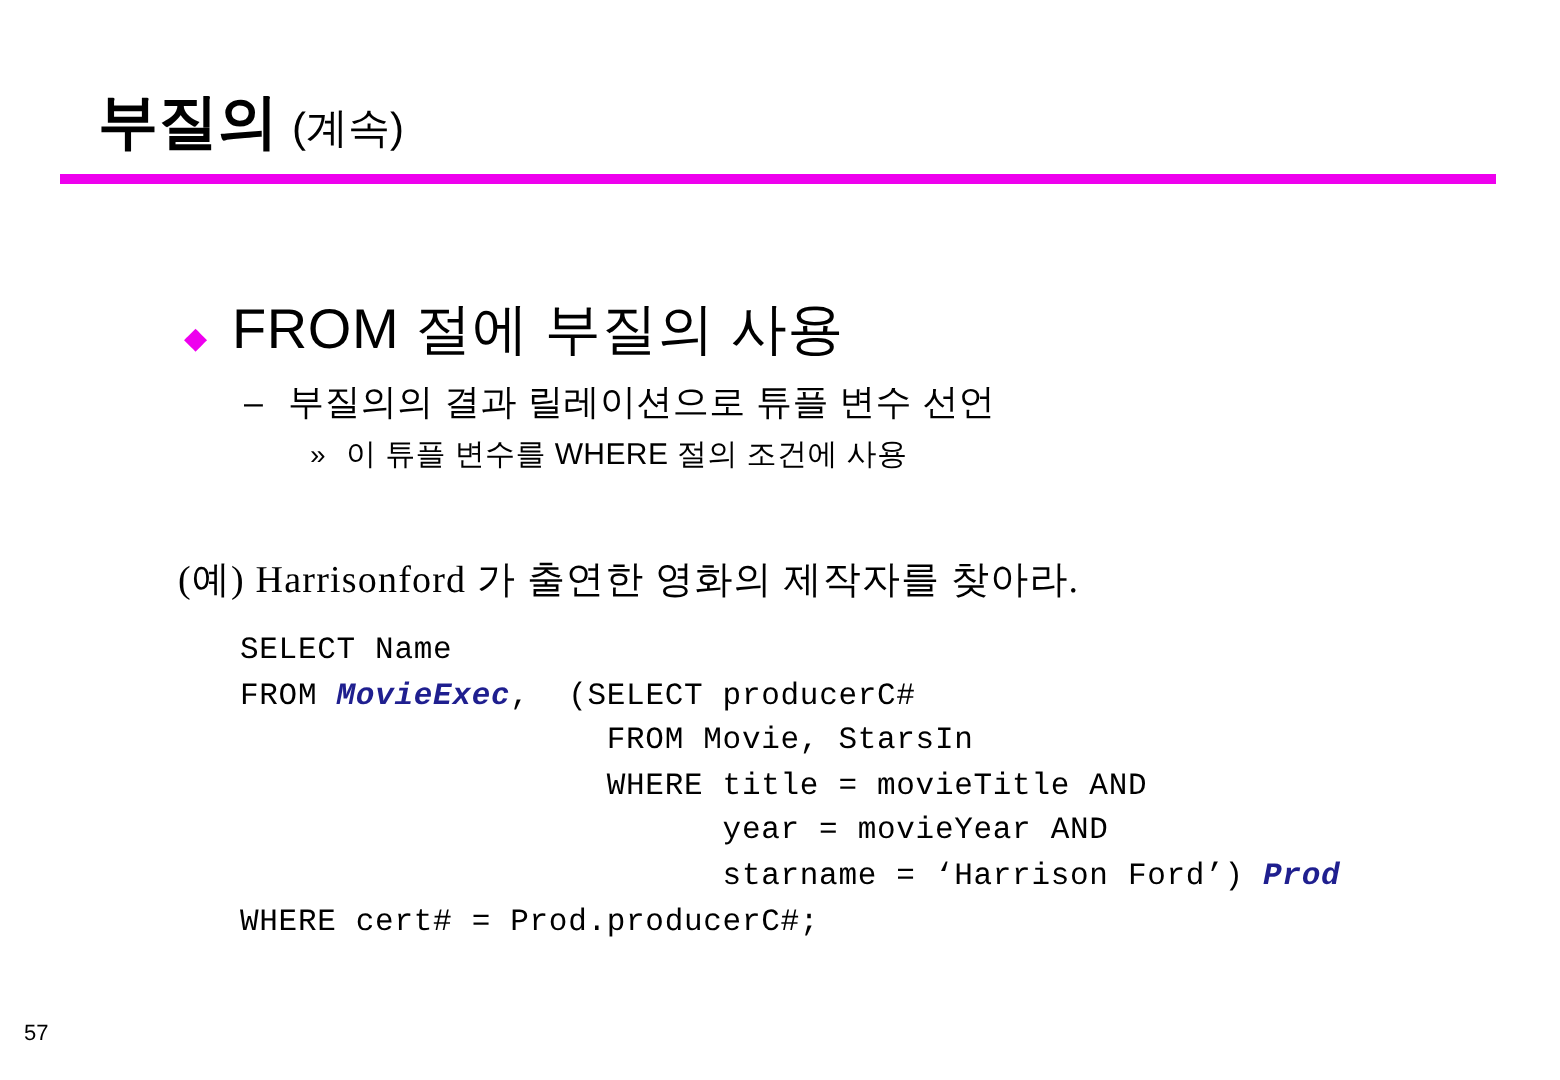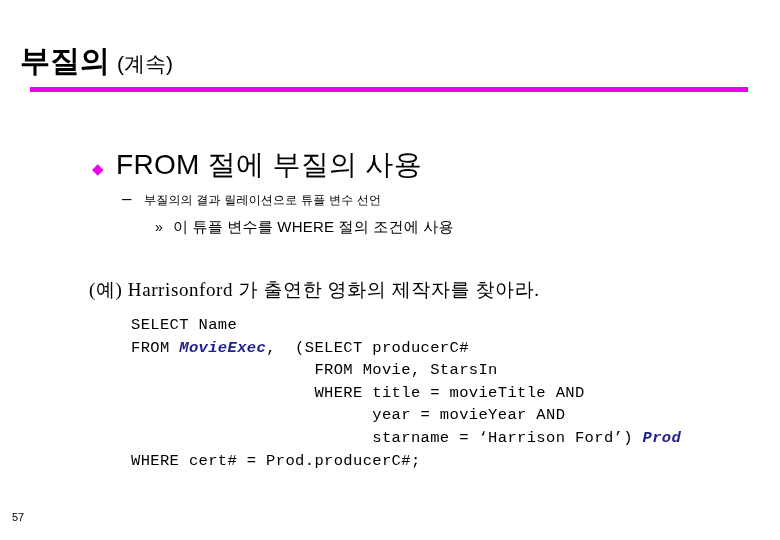--- a/index.html
+++ b/index.html
@@ -13,21 +13,21 @@
     position: relative;
     overflow: hidden;
     font-family: "Liberation Sans", "DejaVu Sans", sans-serif;
     color: #000000;
     -webkit-font-smoothing: none;
   }
 
   
   #slide-title {
     position: absolute;
-    left: 20px;
+    left: 49px;
     top: 41px;
     white-space: nowrap;
   }
   #slide-title .title-main {
     font-size: 30px;
     font-weight: bold;
     letter-spacing: 0px;
     vertical-align: baseline;
   }
   #slide-title .title-sub {
@@ -81,21 +81,21 @@
     display: flex;
     align-items: baseline;
     white-space: nowrap;
   }
   .bullet-l2 .marker {
     font-size: 17px;
     width: 22px;
     display: inline-block;
   }
   .bullet-l2 .btext {
-    font-size: 12px;
+    font-size: 18px;
     letter-spacing: 0.2px;
   }
 
   .bullet-l3 {
     position: absolute;
     left: 155px;
     top: 218px;
     display: flex;
     align-items: baseline;
     white-space: nowrap;
@@ -118,21 +118,21 @@
     top: 277px;
     font-family: Liberation Serif, serif;
     font-size: 19px;
     white-space: nowrap;
     letter-spacing: 0.6px;
   }
 
   
   #sql-block {
     position: absolute;
-    left: 131px;
+    left: 120px;
     top: 314px;
     font-family: "Liberation Mono", "DejaVu Sans Mono", monospace;
     font-size: 15.5px;
     line-height: 22.6px;
     white-space: pre;
     color: #000000;
     letter-spacing: 0.35px;
   }
   #sql-block .kw-blue {
     color: #1f1f8f;

